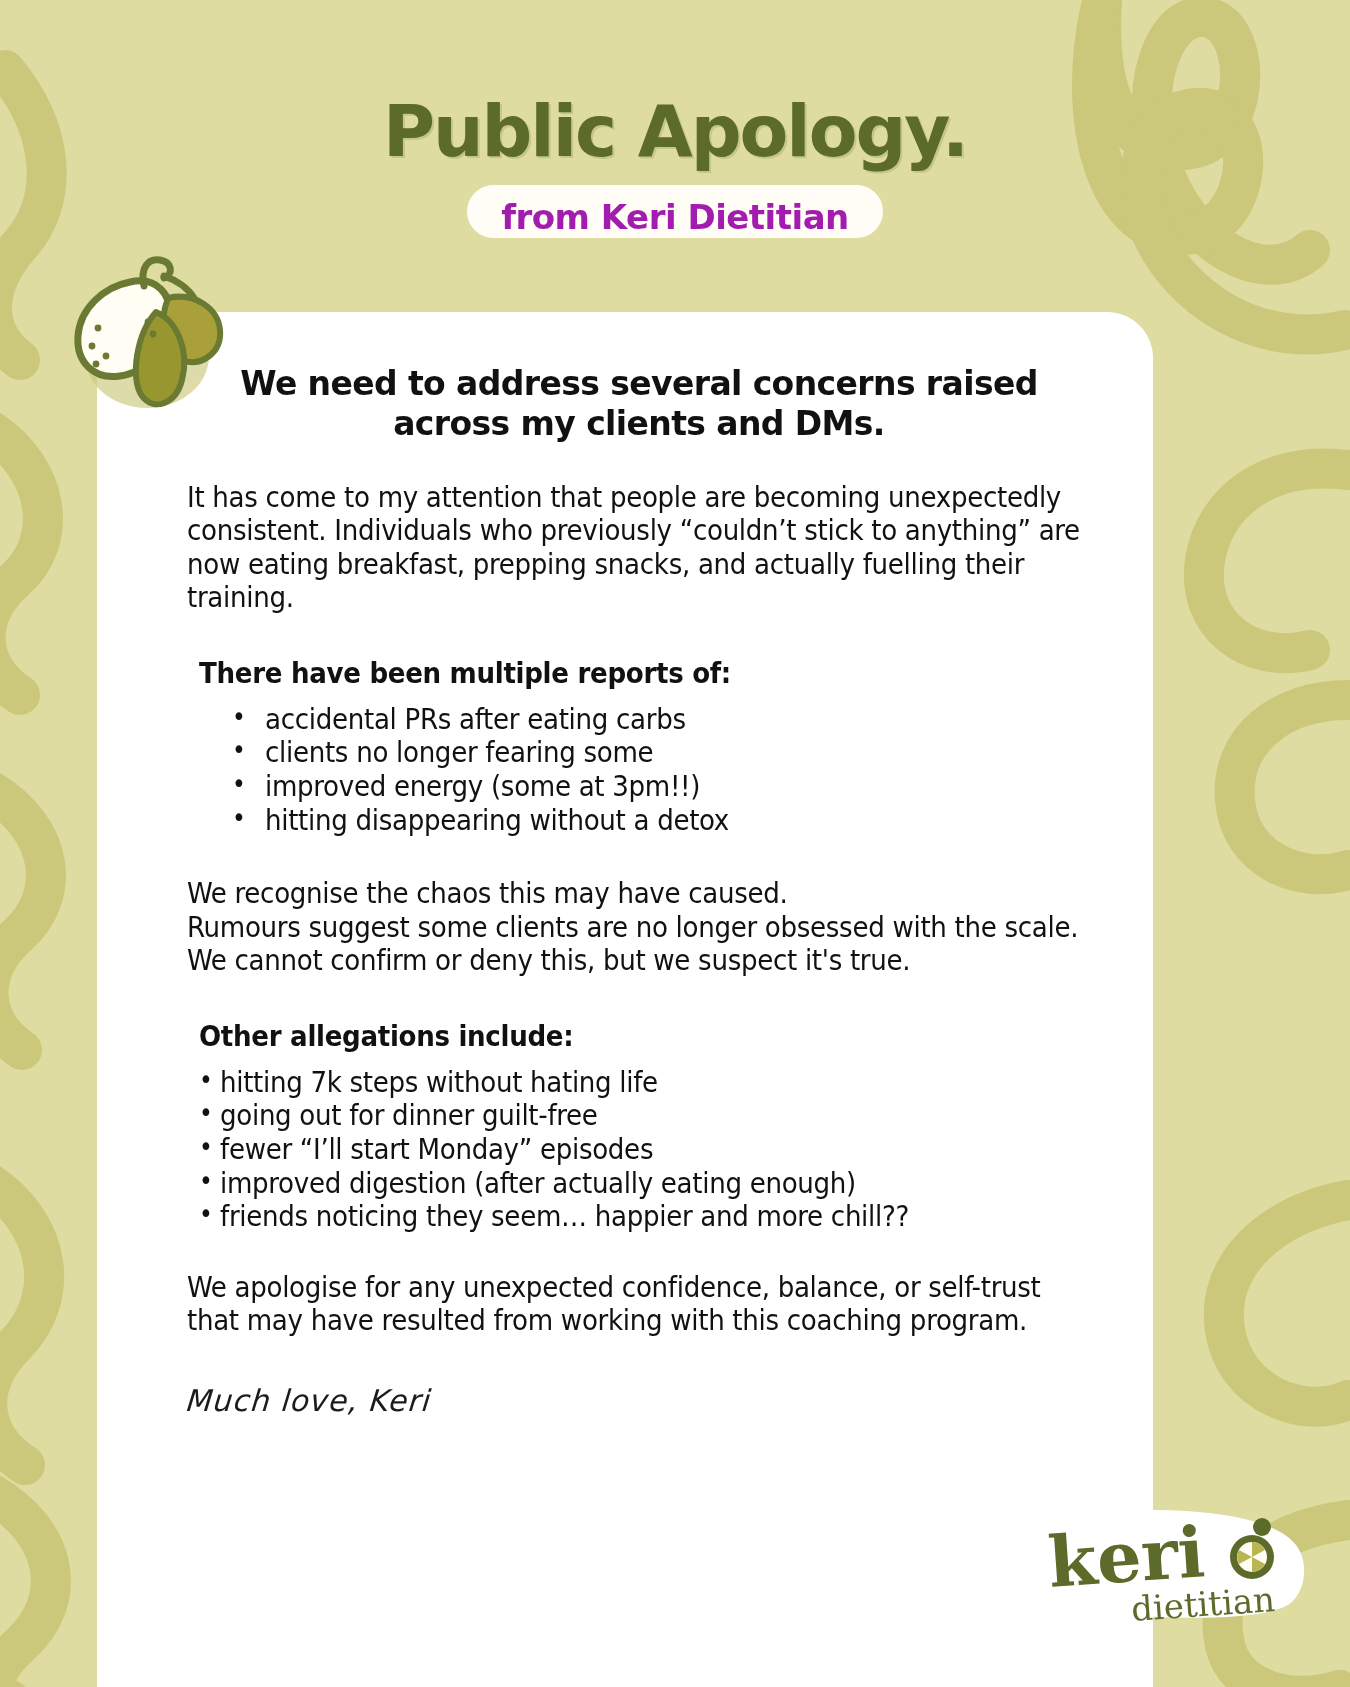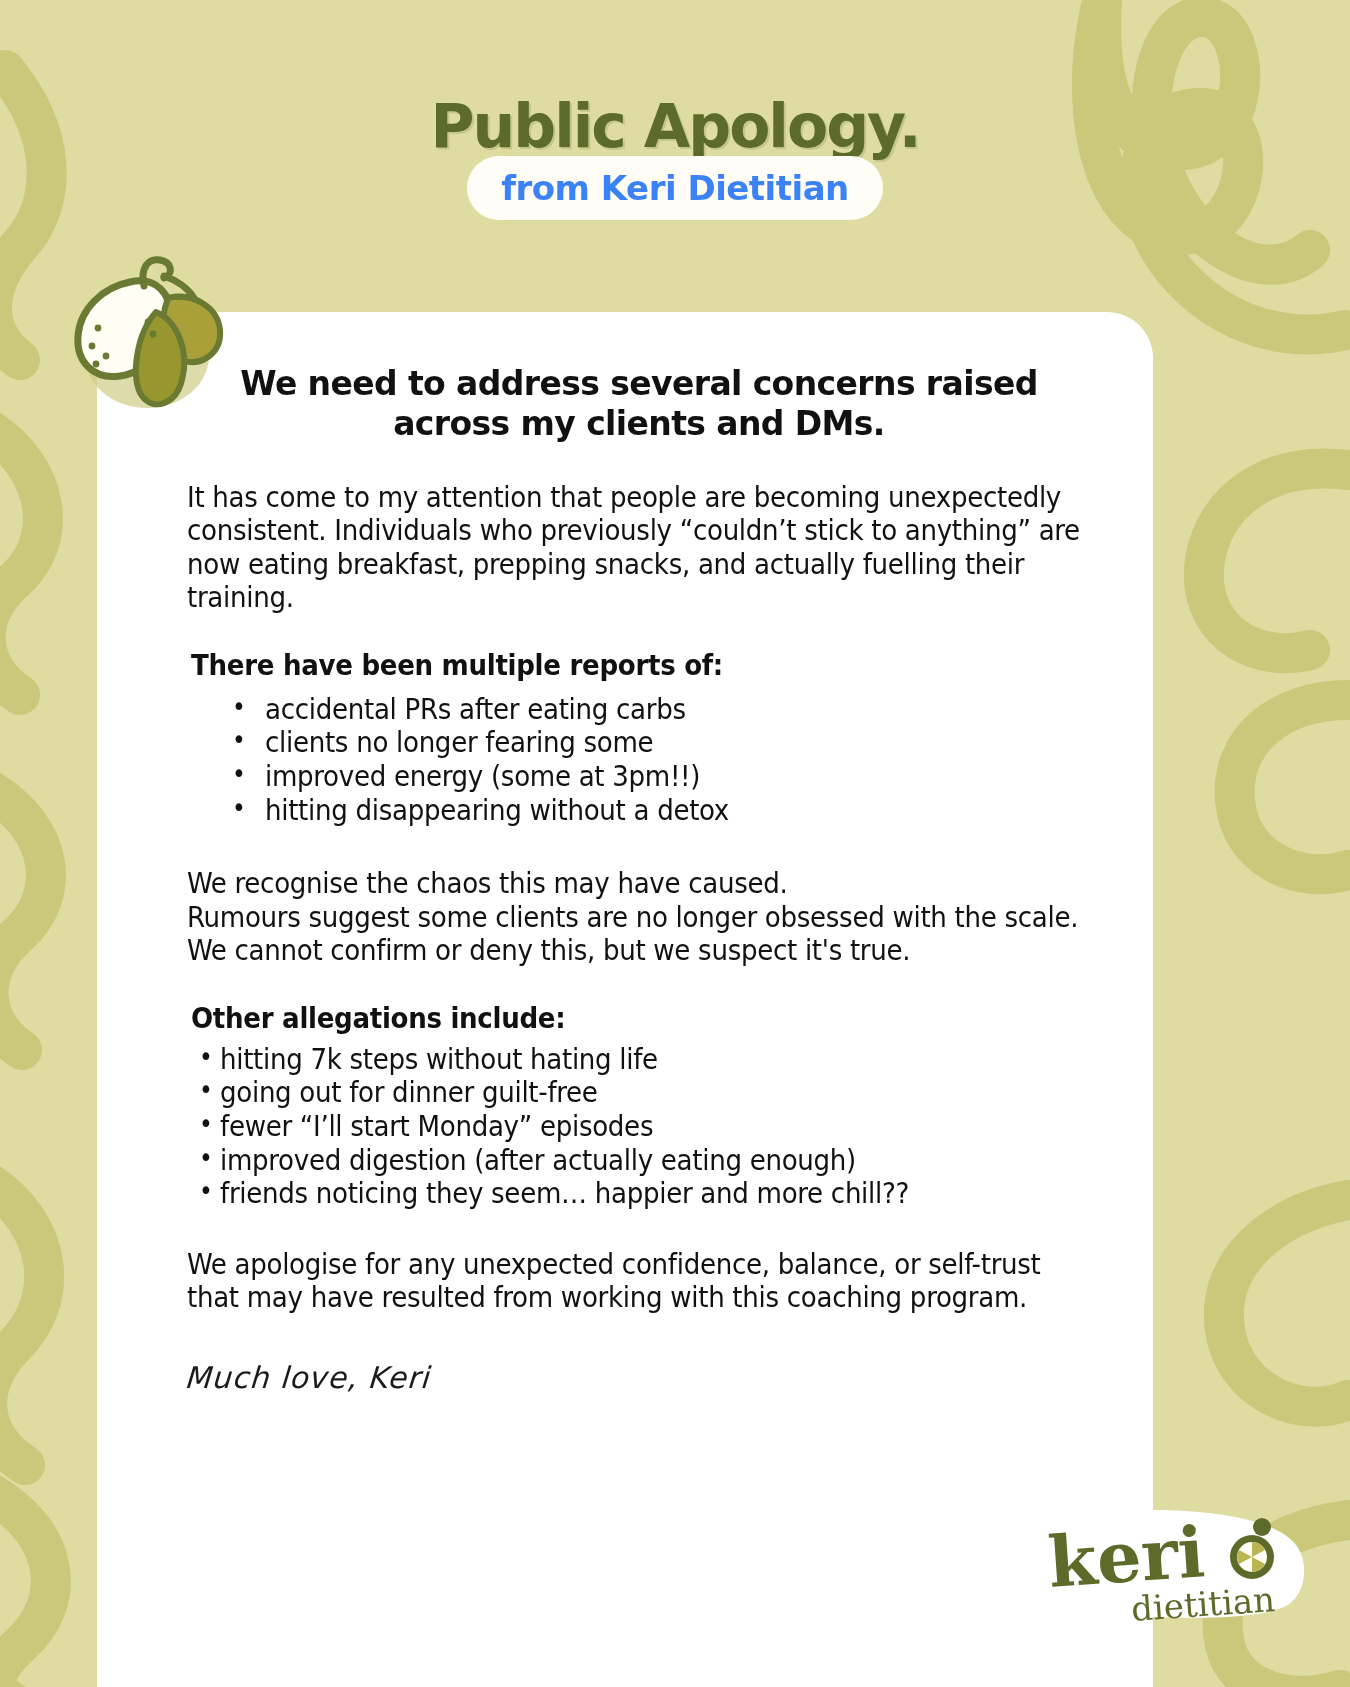--- a/index.html
+++ b/index.html
@@ -38,36 +38,37 @@
     top: 0;
     left: 0;
     width: 1350px;
     text-align: center;
     z-index: 5;
   }
   .title {
     margin: 0;
     padding-top: 96px;
     font-family: "DejaVu Sans", sans-serif;
-    font-size: 60px;
+    font-size: 71px;
     line-height: 1.0;
     font-weight: 700;
     letter-spacing: -2px;
     color: #5c6b2a;
     text-shadow: 2px 2px 0 rgba(120,130,70,0.25);
   }
   .subtitle-pill {
     display: inline-block;
-    padding: 12px 34px 12px 34px;
+    margin-top: 18px;
+    padding: 12px 34px 1px 34px;
     background: #fffdf5;
     border-radius: 40px;
     font-family: "DejaVu Sans", sans-serif;
     font-size: 34px;
     font-weight: 700;
-    color: #3b82f6;
+    color: #a21caf;
     letter-spacing: -0.5px;
   }
 
   
   .lemon {
     position: absolute;
     left: 52px;
     top: 246px;
     width: 180px;
     height: 170px;
@@ -111,21 +112,21 @@
 
   .para {
     margin: 0;
   }
   .para + .para { margin-top: 0; }
 
   .gap { height: 30px; }
 
   .section-label {
     font-weight: 700;
-    margin: 4px;
+    margin: 12px;
   }
 
   ul.bullets-a {
     margin: 10px;
     padding-left: 68px;
     list-style: none;
   }
   ul.bullets-a li {
     position: relative;
     margin: 0;

